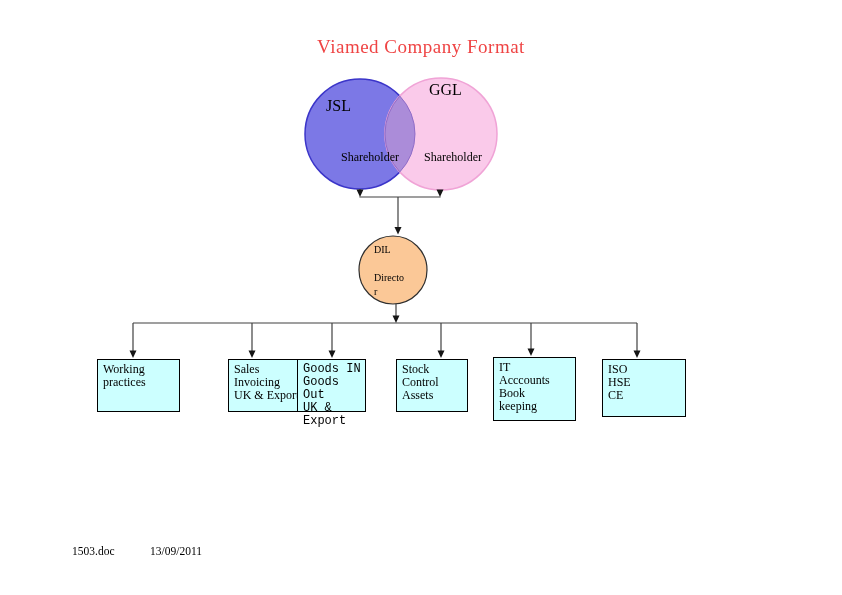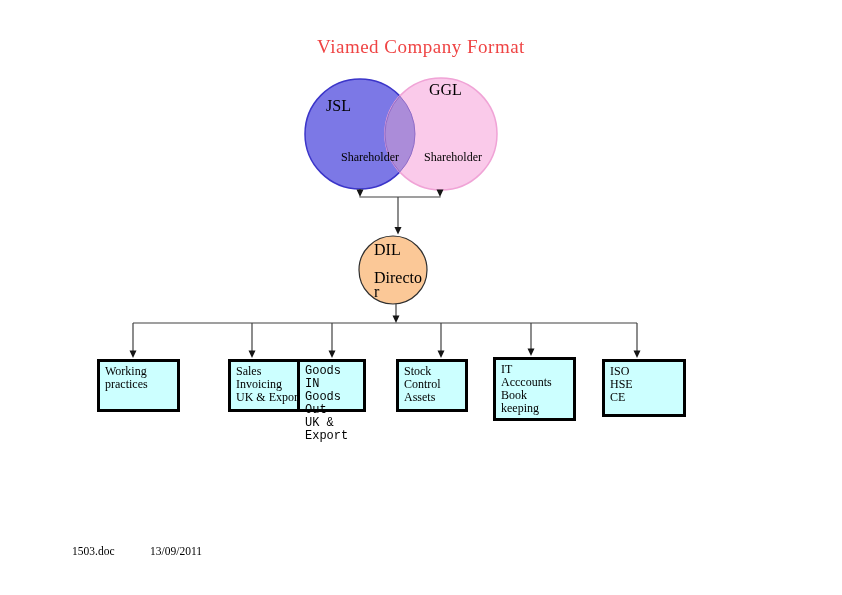--- a/index.html
+++ b/index.html
@@ -27,29 +27,29 @@
     text-align: center;
     font-size: 19px;
     letter-spacing: 0.5px;
     color: #ef4444;
   }
   .venn-title { font-size: 16px; }
   .venn-sub { font-size: 12px; margin-left: 14px; }
   .dept-box {
     position: absolute;
     background: #ccffff;
-    border: 3px solid #000000;
+    border: 1px solid #000000;
     box-sizing: border-box;
     padding: 3px 4px 0 5px;
     font-size: 12px;
     line-height: 13px;
     white-space: pre-line;
   }
   .dil-text {
-    font-size: 16px;
+    font-size: 10px;
     line-height: 14px;
     white-space: pre-line;
   }
   .footer-text {
     font-size: 11.5px;
     color: #000000;
   }
 </style>
 </head>
 <body>

